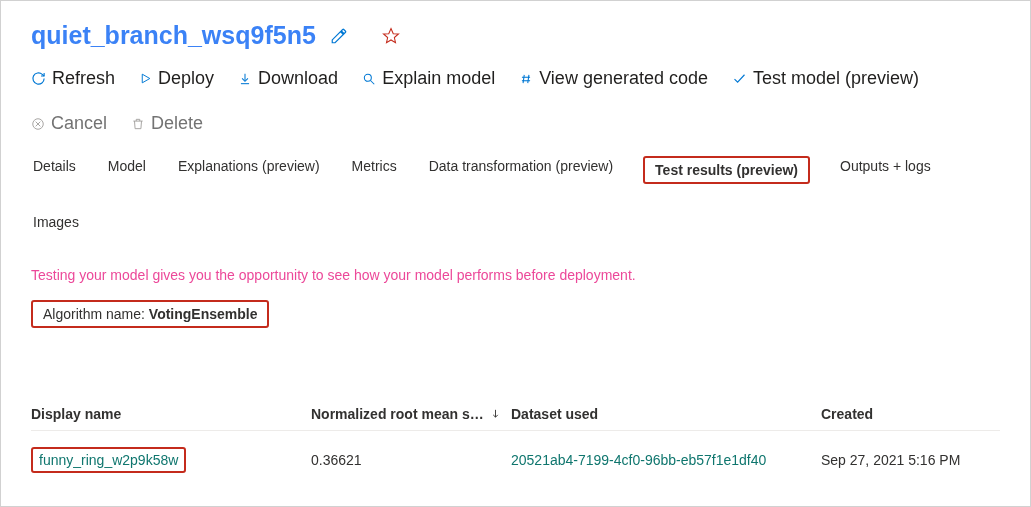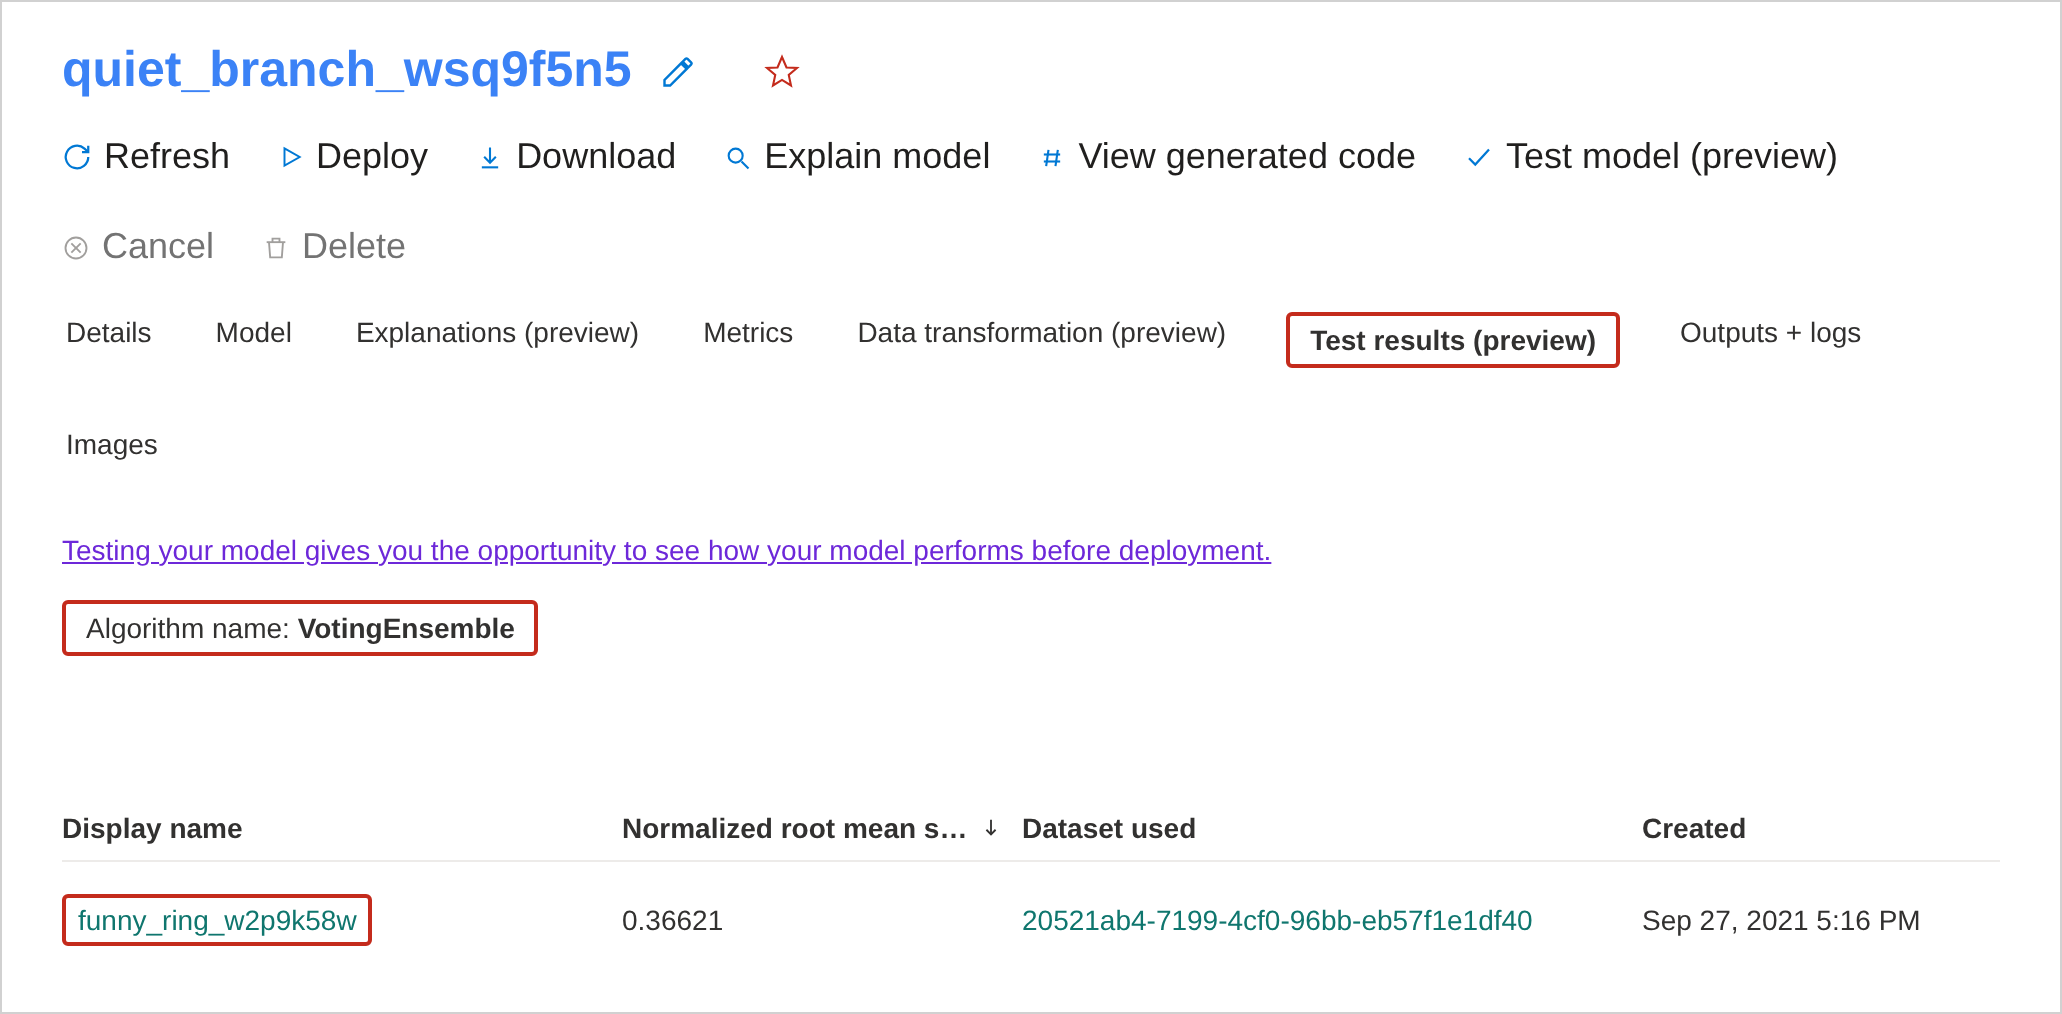--- a/index.html
+++ b/index.html
@@ -57,21 +57,21 @@
     padding: 2px 2px;
   }
   .tab.active {
     font-weight: 600;
   }
   .tab.highlighted {
     border: 2px solid #c42b1c;
     padding: 4px 10px;
     border-radius: 3px;
   }
-  .description { font-size: 14px; color: #6d28d9; line-height: 1.7; margin-bottom: 12px; text-decoration: underline; }
+  .description { font-size: 14px; color: #ec4899; line-height: 1.7; margin-bottom: 12px; }
   .algo-line {
     font-size: 14px;
     display: inline-block;
     border: 2px solid #c42b1c;
     border-radius: 3px;
     padding: 4px 10px;
   }
   .algo-line .val { font-weight: 700; }
   .spacer { height: 70px; }
   .table { width: 100%; }

